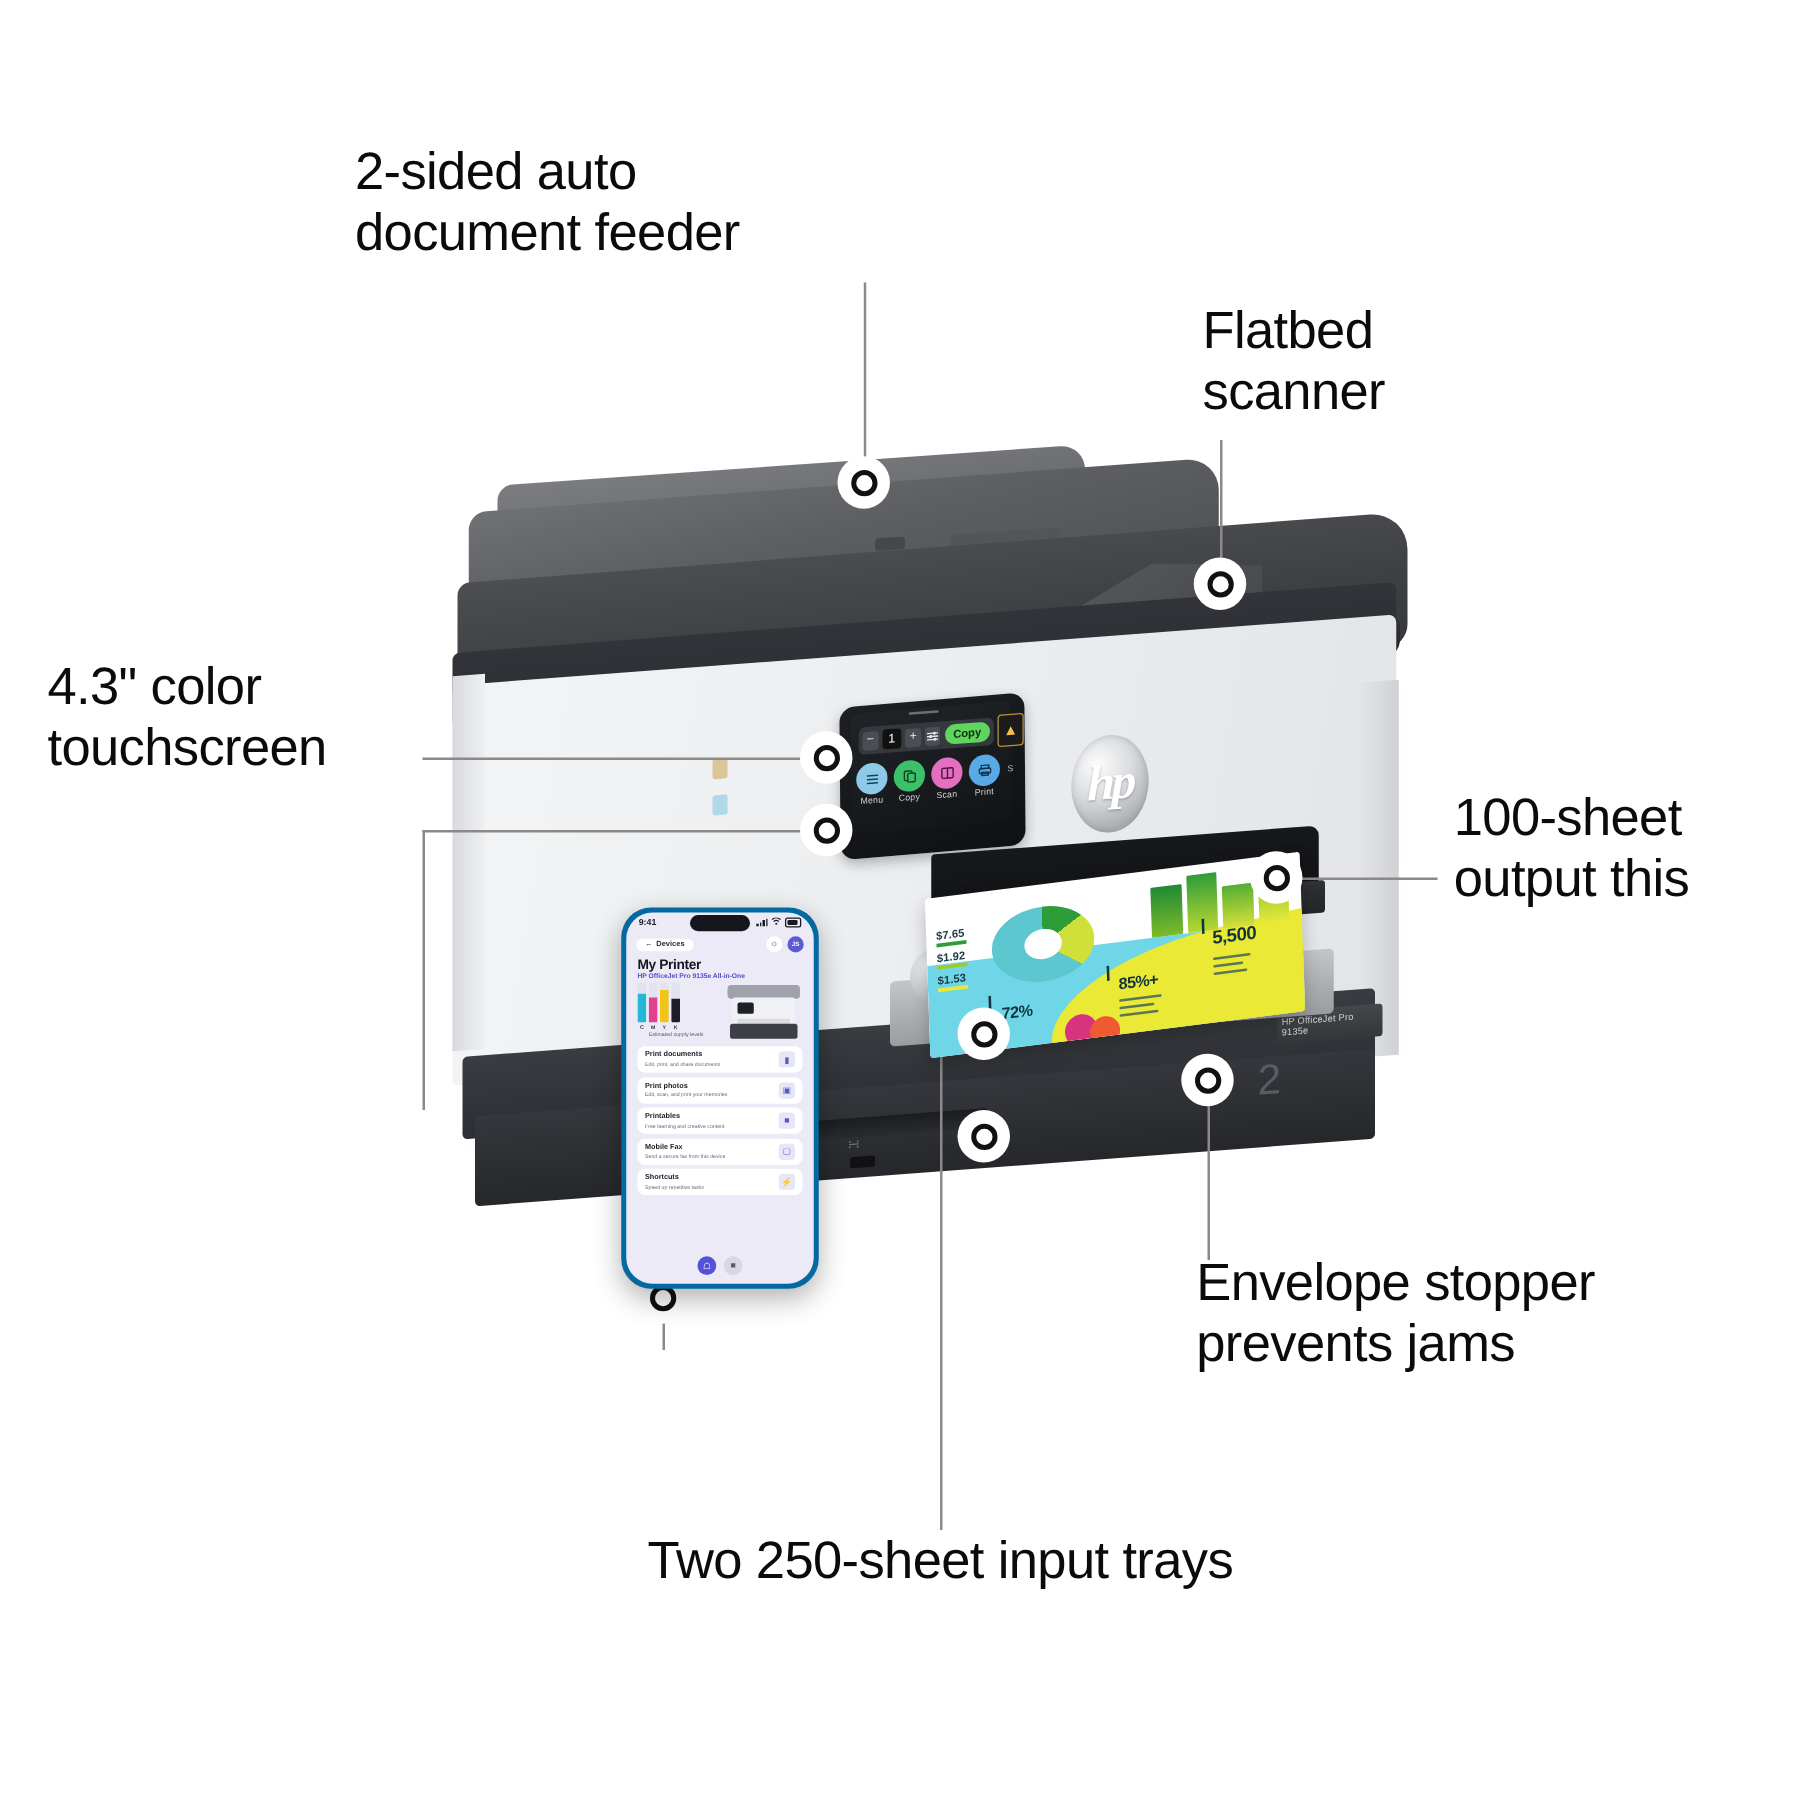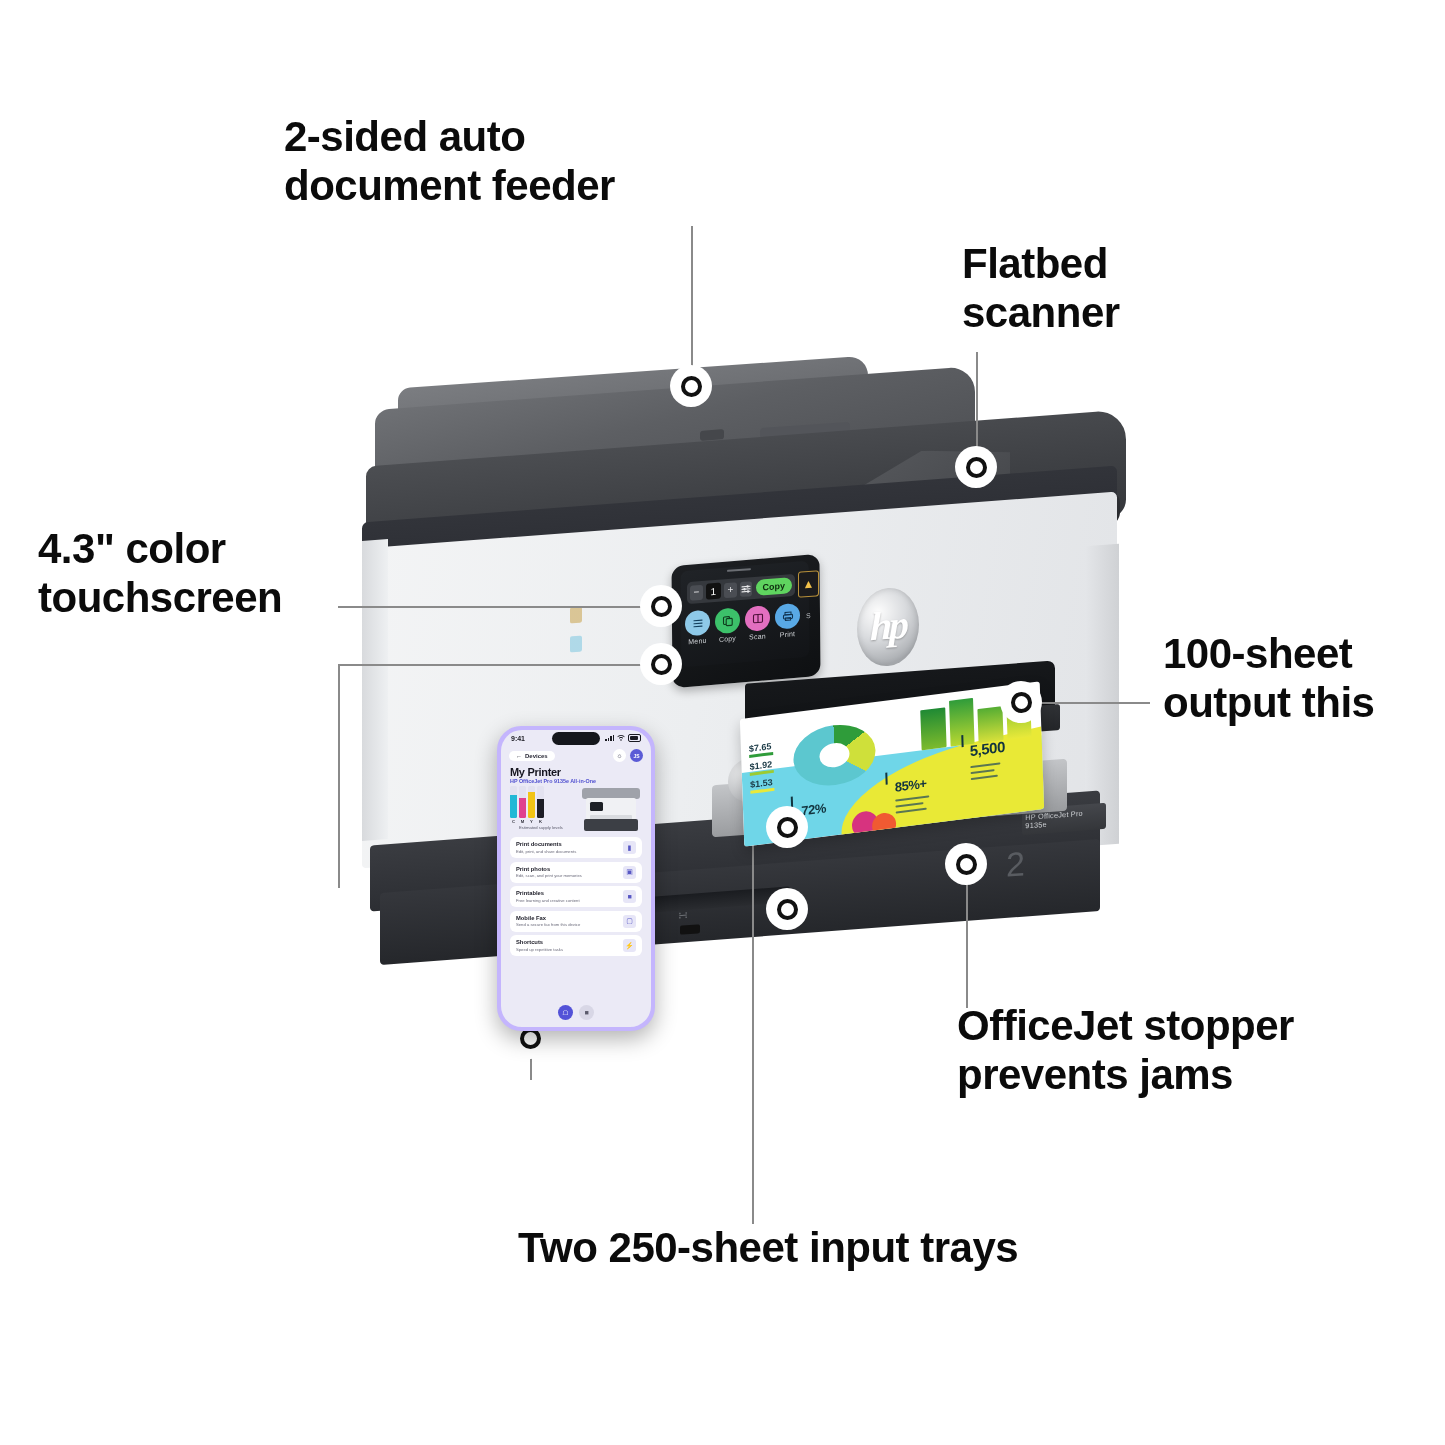--- a/index.html
+++ b/index.html
@@ -1,20 +1,20 @@
 <!DOCTYPE html>
 <html><head>
 <meta charset="utf-8">
 <style>
   html,body{margin:0;padding:0;background:#fff;}
   body{width:1445px;height:1445px;overflow:hidden;font-family:"Liberation Sans",sans-serif;}
   #stage{position:relative;width:1445px;height:1445px;background:#ffffff;}
 
   
-  .callout{position:absolute;color:#0b0b0b;font-size:42px;line-height:1.16;letter-spacing:-0.5px;font-weight:700;white-space:pre-line;}
+  .callout{position:absolute;color:#0b0b0b;font-size:42px;line-height:1.16;letter-spacing:-0.5px;font-weight:400;white-space:pre-line;}
 
   
   .lead{position:absolute;background:#8a8a8a;}
   .lead.v{width:2px;}
   .lead.h{height:2px;}
 
   
   .dot{position:absolute;width:42px;height:42px;border-radius:50%;
        background:#ffffff;display:flex;align-items:center;justify-content:center;
        box-shadow:0 0 0 0 rgba(0,0,0,0);z-index:40;}
@@ -151,21 +151,21 @@
   .tray-num{position:absolute;font-size:34px;color:#595c61;font-weight:300;transform:skewY(-4.3deg);}
   .tray-handle{position:absolute;left:560px;top:895px;width:230px;height:16px;
       background:linear-gradient(180deg,#1a1c20,#2a2c30);border-radius:3px;transform:skewY(-4.3deg);}
   .usb{position:absolute;left:680px;top:925px;width:20px;height:9px;background:#111;border-radius:2px;
       transform:skewY(-4.3deg);}
   .usb-ic{position:absolute;left:678px;top:908px;width:14px;height:12px;transform:skewY(-4.3deg);
       color:#6d7075;font-size:12px;}
 
   
   #phone{position:absolute;left:497px;top:726px;width:158px;height:305px;z-index:60;
-      border-radius:24px;background:#c4b5fd;padding:4px;box-sizing:border-box;
+      border-radius:24px;background:#0369a1;padding:4px;box-sizing:border-box;
       box-shadow:0 8px 22px rgba(0,0,0,.30);}
   .ph-screen{width:100%;height:100%;border-radius:21px;background:#ebeaf6;overflow:hidden;
       position:relative;display:flex;flex-direction:column;}
   .ph-status{height:16px;display:flex;align-items:center;justify-content:space-between;
       padding:0 10px;font-size:7px;font-weight:700;color:#1a1a22;position:relative;}
   .notch{position:absolute;left:50%;transform:translateX(-50%);top:2px;width:48px;height:13px;
       background:#15171c;border-radius:8px;}
   .ph-stat-r{display:flex;align-items:center;gap:3px;}
   .sig{display:flex;align-items:flex-end;gap:1px;height:6px;}
   .sig i{width:1.5px;background:#1a1a22;display:block;}
@@ -501,17 +501,17 @@
   <div class="dot" style="left:509px;top:1017px;"></div>
 
   <div class="callout" style="left:284px;top:113px;">2-sided auto
 document feeder</div>
   <div class="callout" style="left:962px;top:240px;">Flatbed
 scanner</div>
   <div class="callout" style="left:38px;top:525px;">4.3" color
 touchscreen</div>
   <div class="callout" style="left:1163px;top:630px;">100-sheet
 output this</div>
-  <div class="callout" style="left:957px;top:1002px;">OfficeJet stopper
+  <div class="callout" style="left:957px;top:1002px;">Envelope stopper
 prevents jams</div>
   <div class="callout" style="left:518px;top:1224px;">Two 250-sheet input trays</div>
 
 </div>
 
 </body></html>

